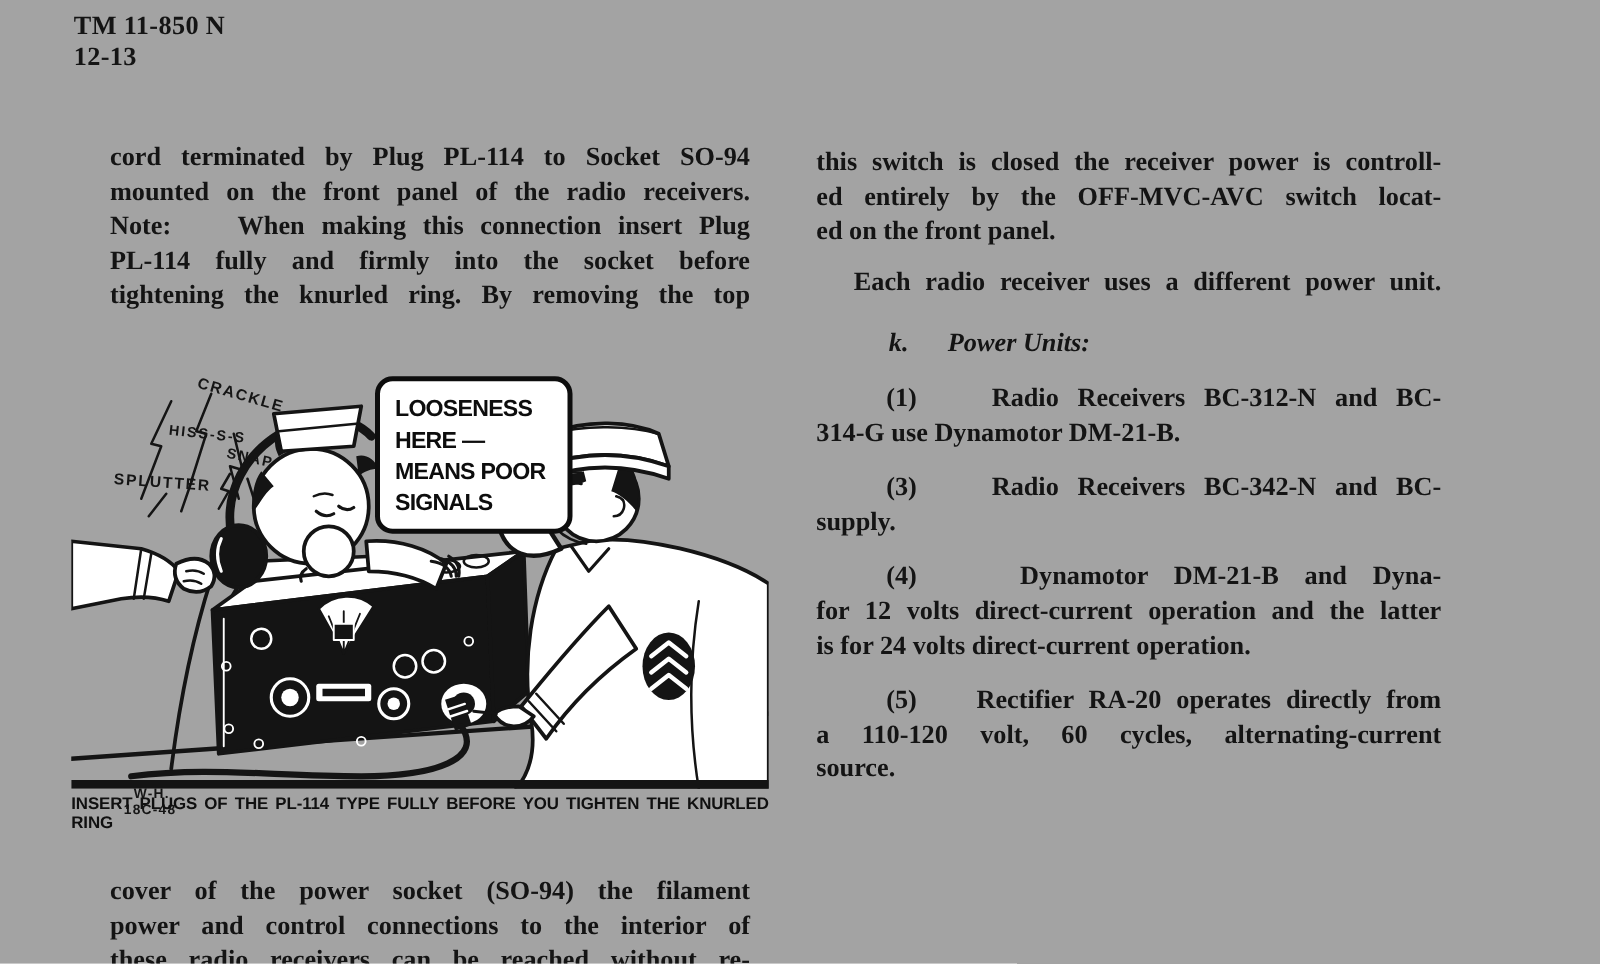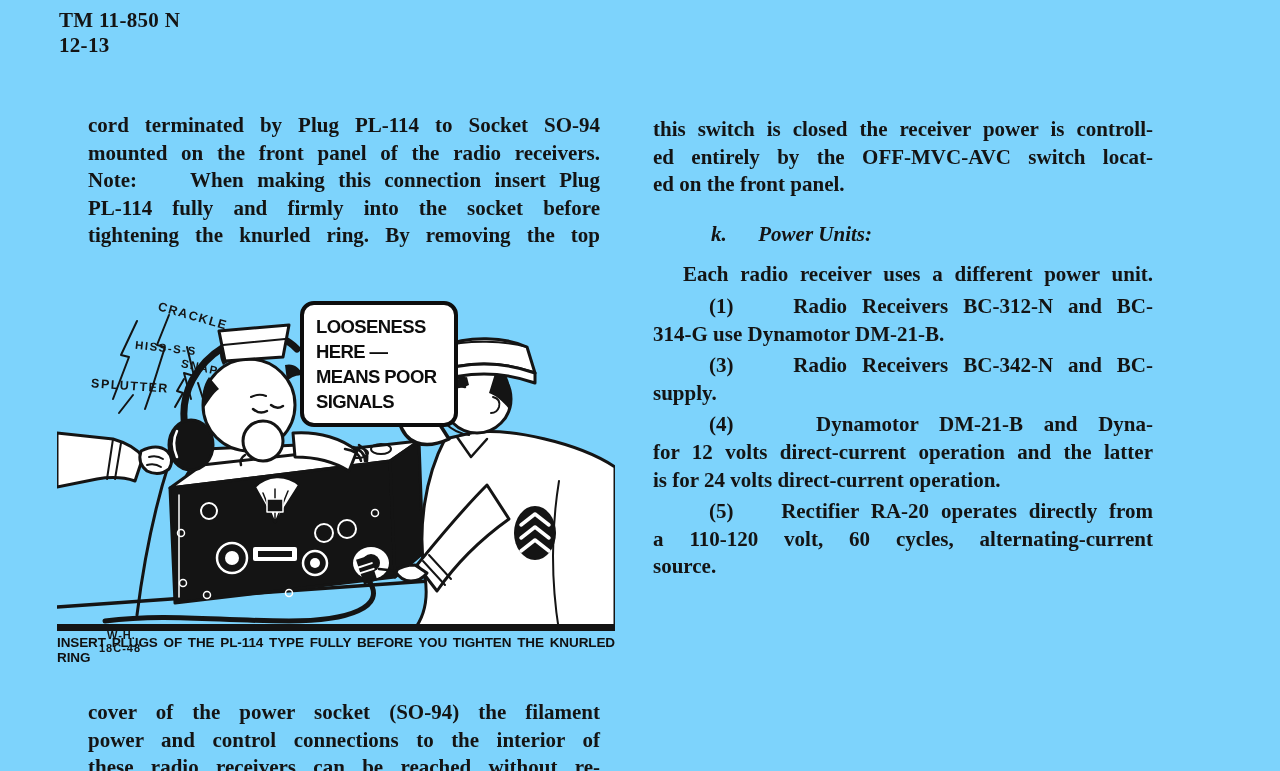--- a/index.html
+++ b/index.html
@@ -1,35 +1,35 @@
 <!DOCTYPE html>
 <html><head>
 <meta charset="utf-8">
 <style>
   html,body{margin:0;padding:0;background:#ffffff;}
   .page{
-    position:relative;width:1280px;height:771px;background:#7dd3fc;overflow:hidden;
+    position:relative;width:1280px;height:771px;background:#a3a3a3;overflow:hidden;
     font-family:"Liberation Serif", serif;color:#141414;
   }
   
   .hdr{position:absolute;left:59px;top:8px;width:150px;font-weight:bold;font-size:21px;line-height:25px;letter-spacing:.3px;}
   .hdr .l2{text-align:left;}
   
   .col{position:absolute;font-size:21px;line-height:27.6px;font-weight:bold;}
   #left-top{left:88px;top:112px;width:512px;}
   #left-bottom{left:88px;top:699px;width:512px;}
   #right-col{left:653px;top:116px;width:500px;}
   .line{white-space:pre-wrap;}
   .j{text-align:justify;text-align-last:justify;-moz-text-align-last:justify;}
   .ind-item{padding-left:56px;}
   .ind-sm{padding-left:30px;}
   .heading-k{font-style:italic;padding-left:58px;}
   .mt-h{margin-top:22px;}
   .mt-p{margin-top:13px;}
-  .mt-i{margin-top:4px;}
+  .mt-i{margin-top:16px;}
   
   .figure{position:absolute;left:57px;top:281px;width:558px;height:386px;}
   .figure svg{position:absolute;left:0;top:0;}
   .fig-caption{
     position:absolute;left:0;top:354px;width:558px;
     font-family:"Liberation Sans", sans-serif;font-weight:700;font-size:13.5px;
     letter-spacing:-0.1px;white-space:nowrap;
     text-align:justify;text-align-last:justify;-moz-text-align-last:justify;white-space:normal;
     color:#101010;
   }
@@ -211,23 +211,23 @@
     <div class="line j">these radio receivers can be reached without re-</div>
   </div>
 
   <div class="col" id="right-col">
     <div>
       <div class="line j">this switch is closed the receiver power is controll-</div>
       <div class="line j">ed entirely by the OFF-MVC-AVC switch locat-</div>
       <div class="line">ed on the front panel.</div>
     </div>
 
+    <div class="line j ind-sm mt-p">Each radio receiver uses a different power unit.</div>
+
     <div class="line heading-k mt-h">k.      Power Units:</div>
-
-    <div class="line j ind-sm mt-p">Each radio receiver uses a different power unit.</div>
 
     <div class="mt-i">
       <div class="line j ind-item">(1)    Radio Receivers BC-312-N and BC-</div>
       <div class="line">314-G use Dynamotor DM-21-B.</div>
     </div>
 
 
     <div class="mt-i">
       <div class="line j ind-item">(3)    Radio Receivers BC-342-N and BC-</div>
       <div class="line">supply.</div>

